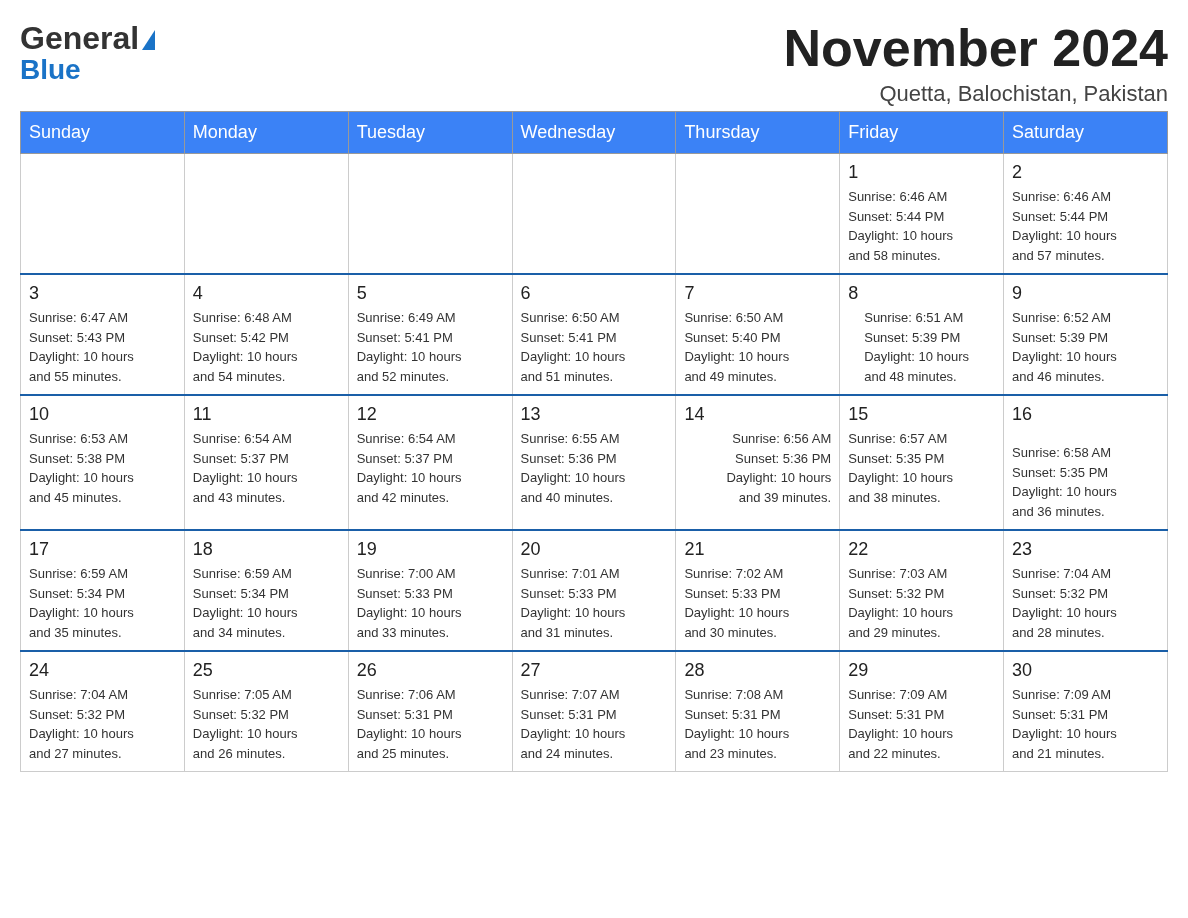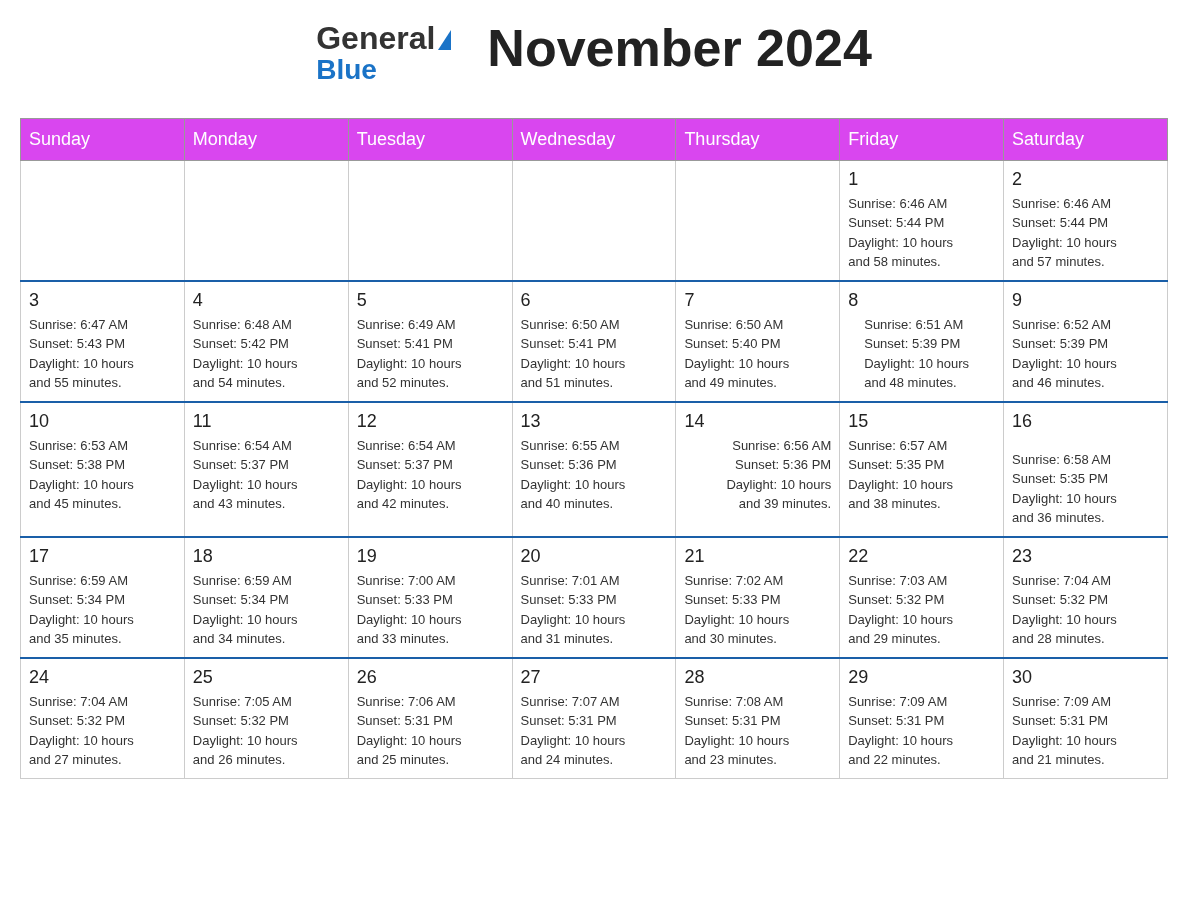--- a/index.html
+++ b/index.html
@@ -5,23 +5,23 @@
     * { box-sizing: border-box; margin: 0; padding: 0; }
     body {
       font-family: Arial, sans-serif;
       background: #fff;
       padding: 20px;
       width: 1188px;
       min-height: 918px;
     }
     .header {
       display: flex;
-      justify-content: center;
+      justify-content: space-between;
       align-items: flex-start;
-      margin-bottom: 32px;
+      margin-bottom: 4px;
       gap: 36px;
     }
     .logo {
       display: flex;
       flex-direction: column;
       align-items: flex-start;
     }
     .title-section {
       text-align: right;
     }
@@ -35,21 +35,21 @@
       font-size: 22px;
       color: #444;
       margin-top: 4px;
     }
     .calendar {
       width: 100%;
       border-collapse: collapse;
       border: 1px solid #999;
     }
     .calendar th {
-      background-color: #d946ef;
+      background-color: #3b82f6;
       color: #fff;
       font-size: 18px;
       font-weight: normal;
       padding: 10px 8px;
       text-align: left;
       border: 1px solid #999;
     }
     .calendar td {
       vertical-align: top;
       padding: 8px;
@@ -82,20 +82,21 @@
 
 <div class="header">
   <div class="logo">
     <div>
       <span style="font-size:32px;font-weight:bold;color:#333;">General</span><span style="display:inline-block;width:0;height:0;border-left:13px solid transparent;border-bottom:20px solid #1a73c7;margin-left:3px;vertical-align:middle;margin-bottom:10px;"></span>
     </div>
     <div style="font-size:28px;font-weight:bold;color:#1a73c7;margin-top:-6px;">Blue</div>
   </div>
   <div class="title-section">
     <div class="calendar-title">November 2024</div>
+    <div class="calendar-subtitle">Quetta, Balochistan, Pakistan</div>
   </div>
 </div>
 
 <table class="calendar">
   <thead>
     <tr>
     <th>Sunday</th>
         <th>Monday</th>
         <th>Tuesday</th>
         <th>Wednesday</th>

